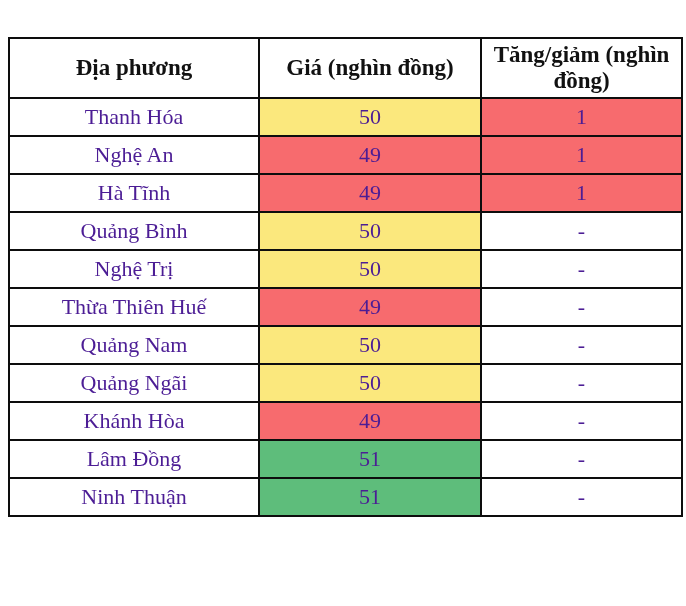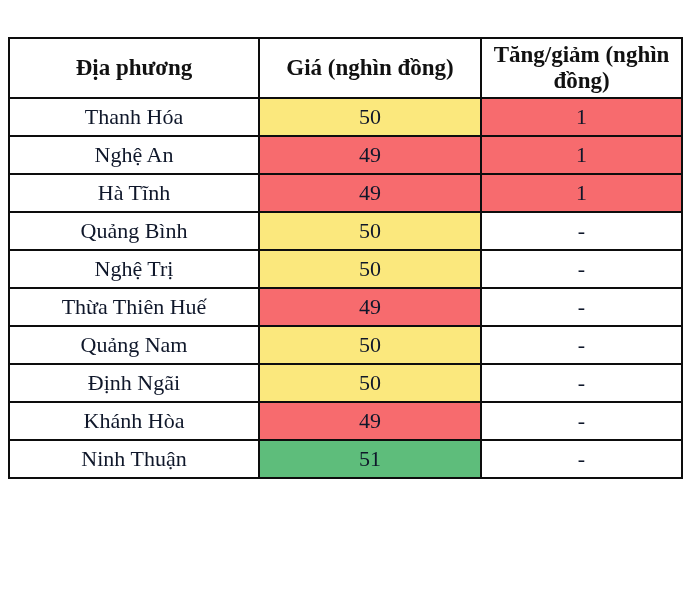--- a/index.html
+++ b/index.html
@@ -26,21 +26,21 @@
   }
   col.c-province { width: 250px; }
   col.c-price    { width: 222px; }
   col.c-change   { width: 201px; }
   th, td {
     border: 2px solid #0d0d0d;
     text-align: center;
     vertical-align: middle;
     padding: 0 4px;
     overflow: hidden;
-    color: #0f172a;
+    color: #4c1d95;
   }
   thead th {
     height: 58px;
     font-size: 23px;
     font-weight: bold;
     line-height: 1.15;
     background: #ffffff;
     color: #111111;
   }
   tbody td {
@@ -105,32 +105,37 @@
       <td class="change" style="background: rgb(255, 255, 255);">-</td>
     </tr>
 
     <tr>
       <td class="province">Quảng Nam</td>
       <td class="price" style="background: rgb(251, 232, 125);">50</td>
       <td class="change" style="background: rgb(255, 255, 255);">-</td>
     </tr>
 
     <tr>
-      <td class="province">Định Ngãi</td>
+      <td class="province">Quảng Ngãi</td>
       <td class="price" style="background: rgb(251, 232, 125);">50</td>
       <td class="change" style="background: rgb(255, 255, 255);">-</td>
     </tr>
 
 
     <tr>
       <td class="province">Khánh Hòa</td>
       <td class="price" style="background: rgb(247, 107, 110);">49</td>
       <td class="change" style="background: rgb(255, 255, 255);">-</td>
     </tr>
 
+    <tr>
+      <td class="province">Lâm Đồng</td>
+      <td class="price" style="background: rgb(94, 189, 123);">51</td>
+      <td class="change" style="background: rgb(255, 255, 255);">-</td>
+    </tr>
 
 
     <tr>
       <td class="province">Ninh Thuận</td>
       <td class="price" style="background: rgb(94, 189, 123);">51</td>
       <td class="change" style="background: rgb(255, 255, 255);">-</td>
     </tr>
 
   </tbody>
   </table>

